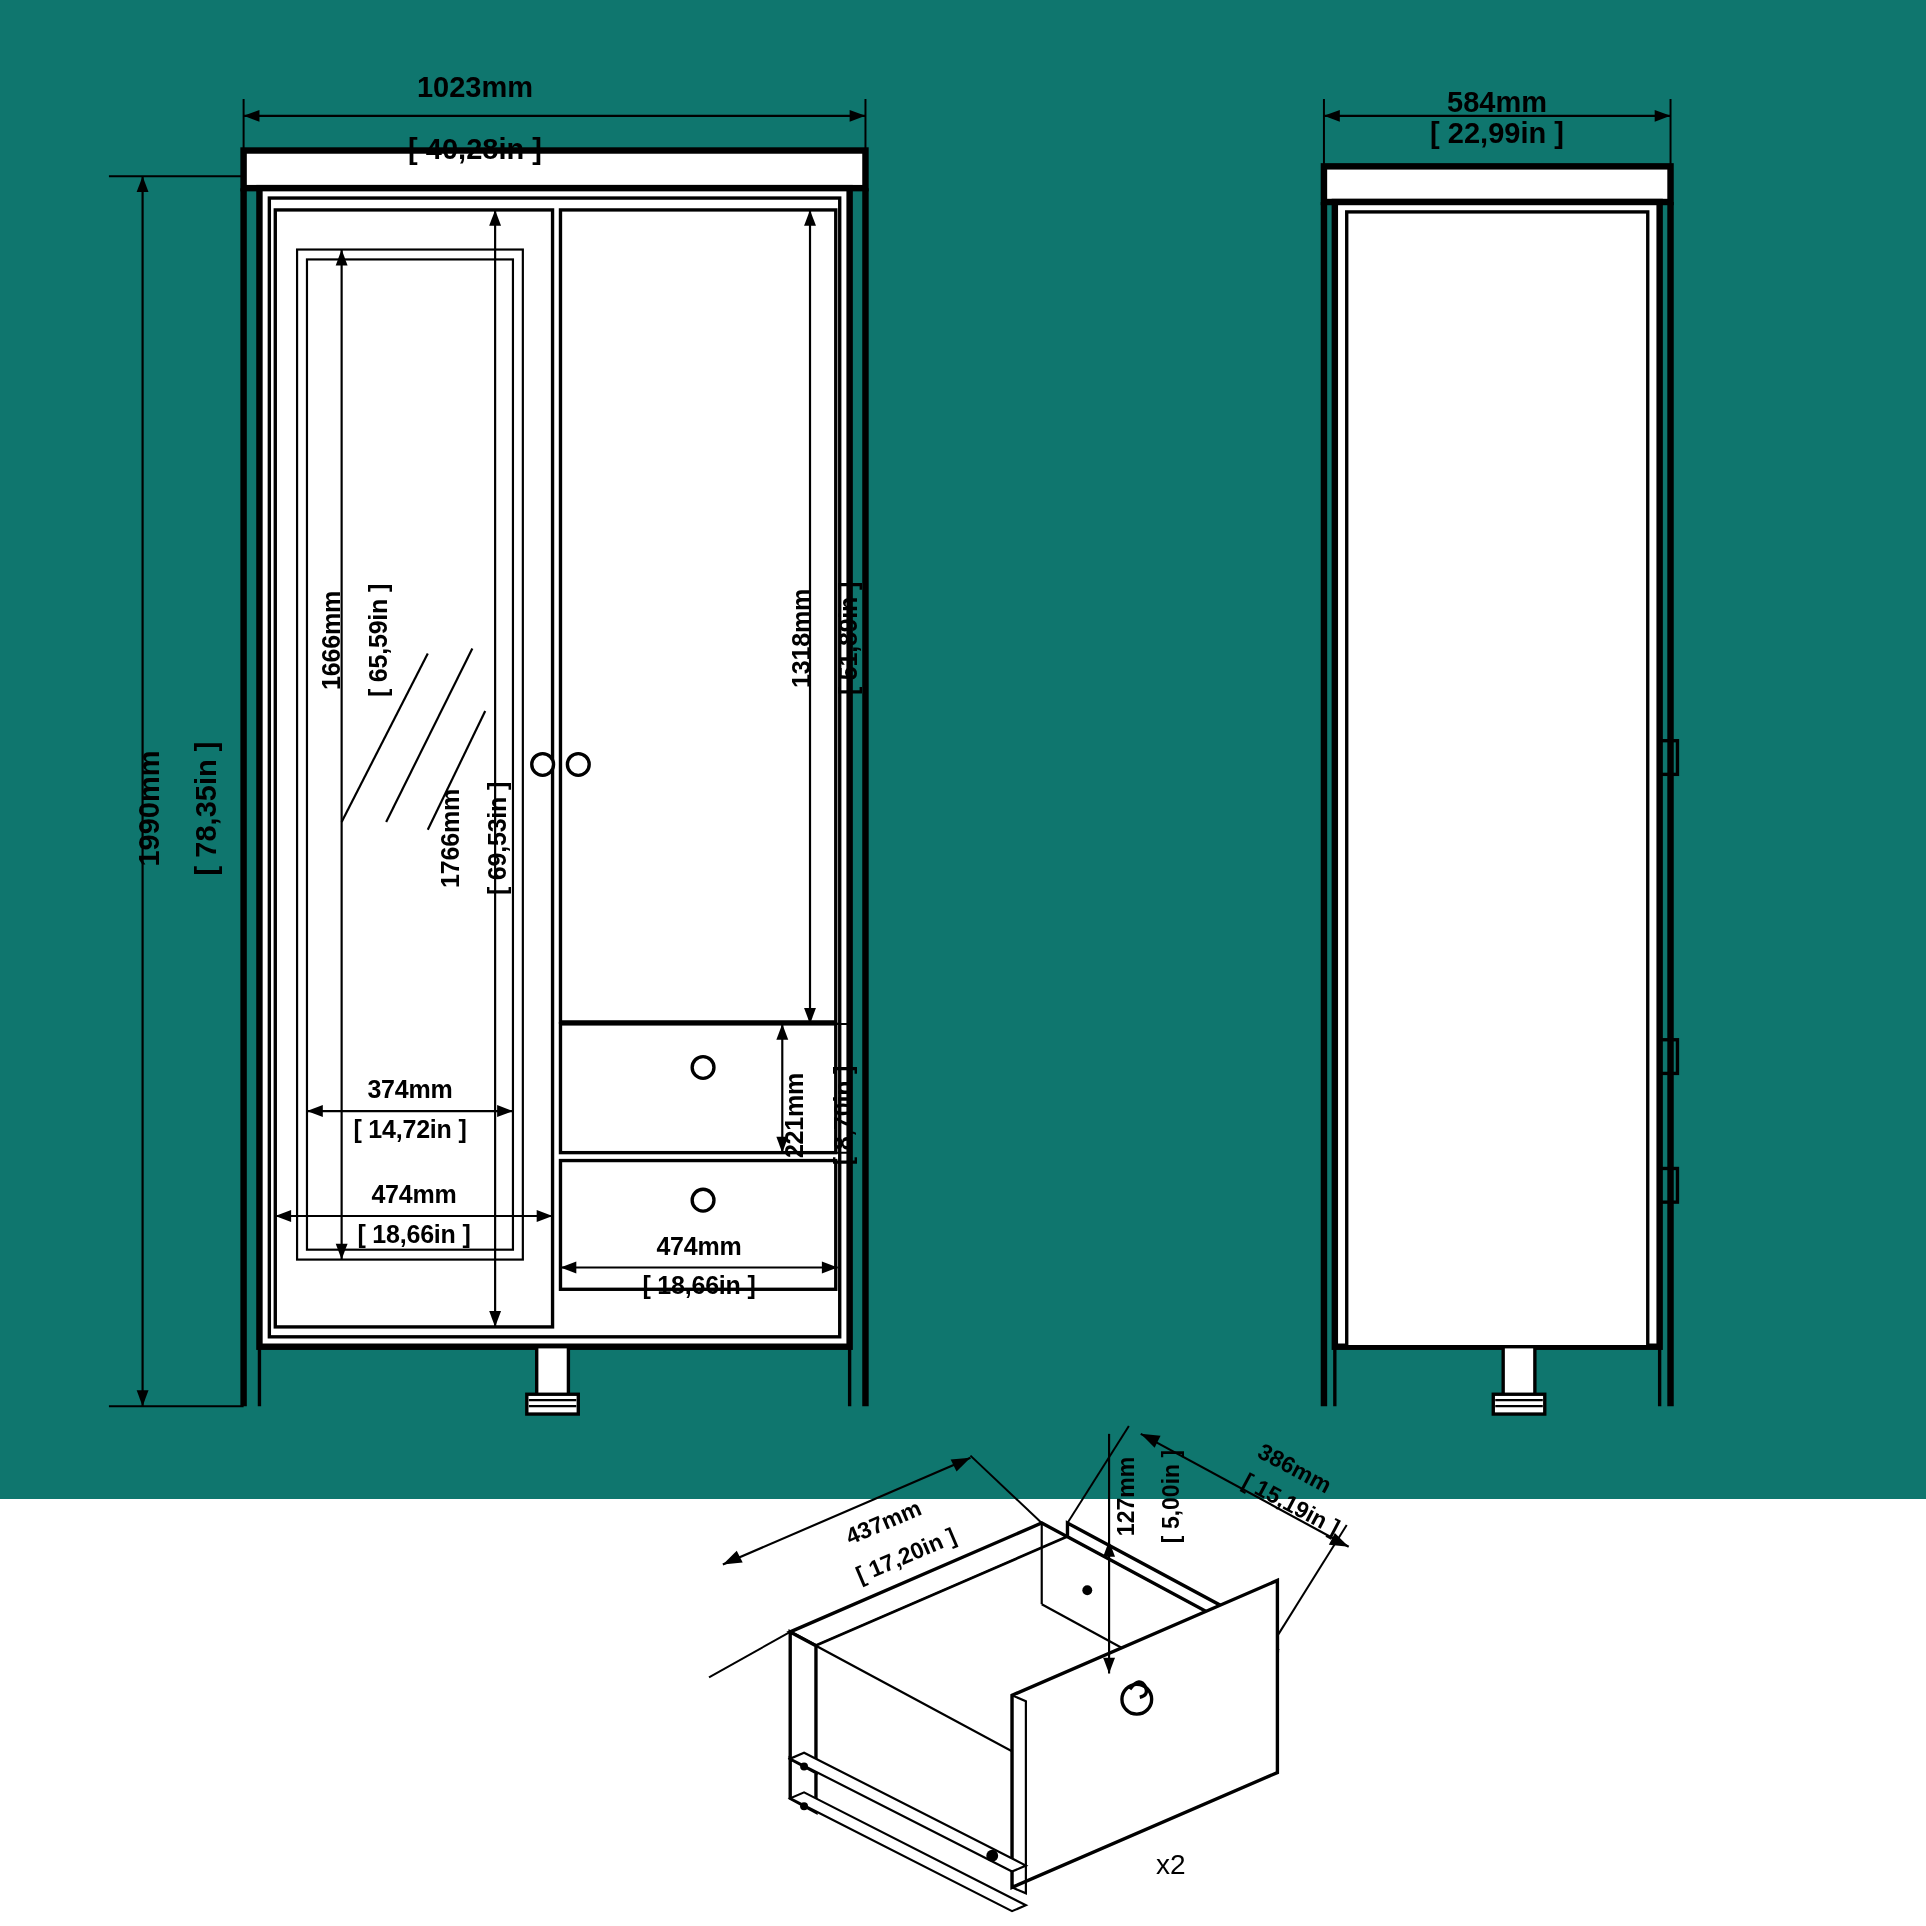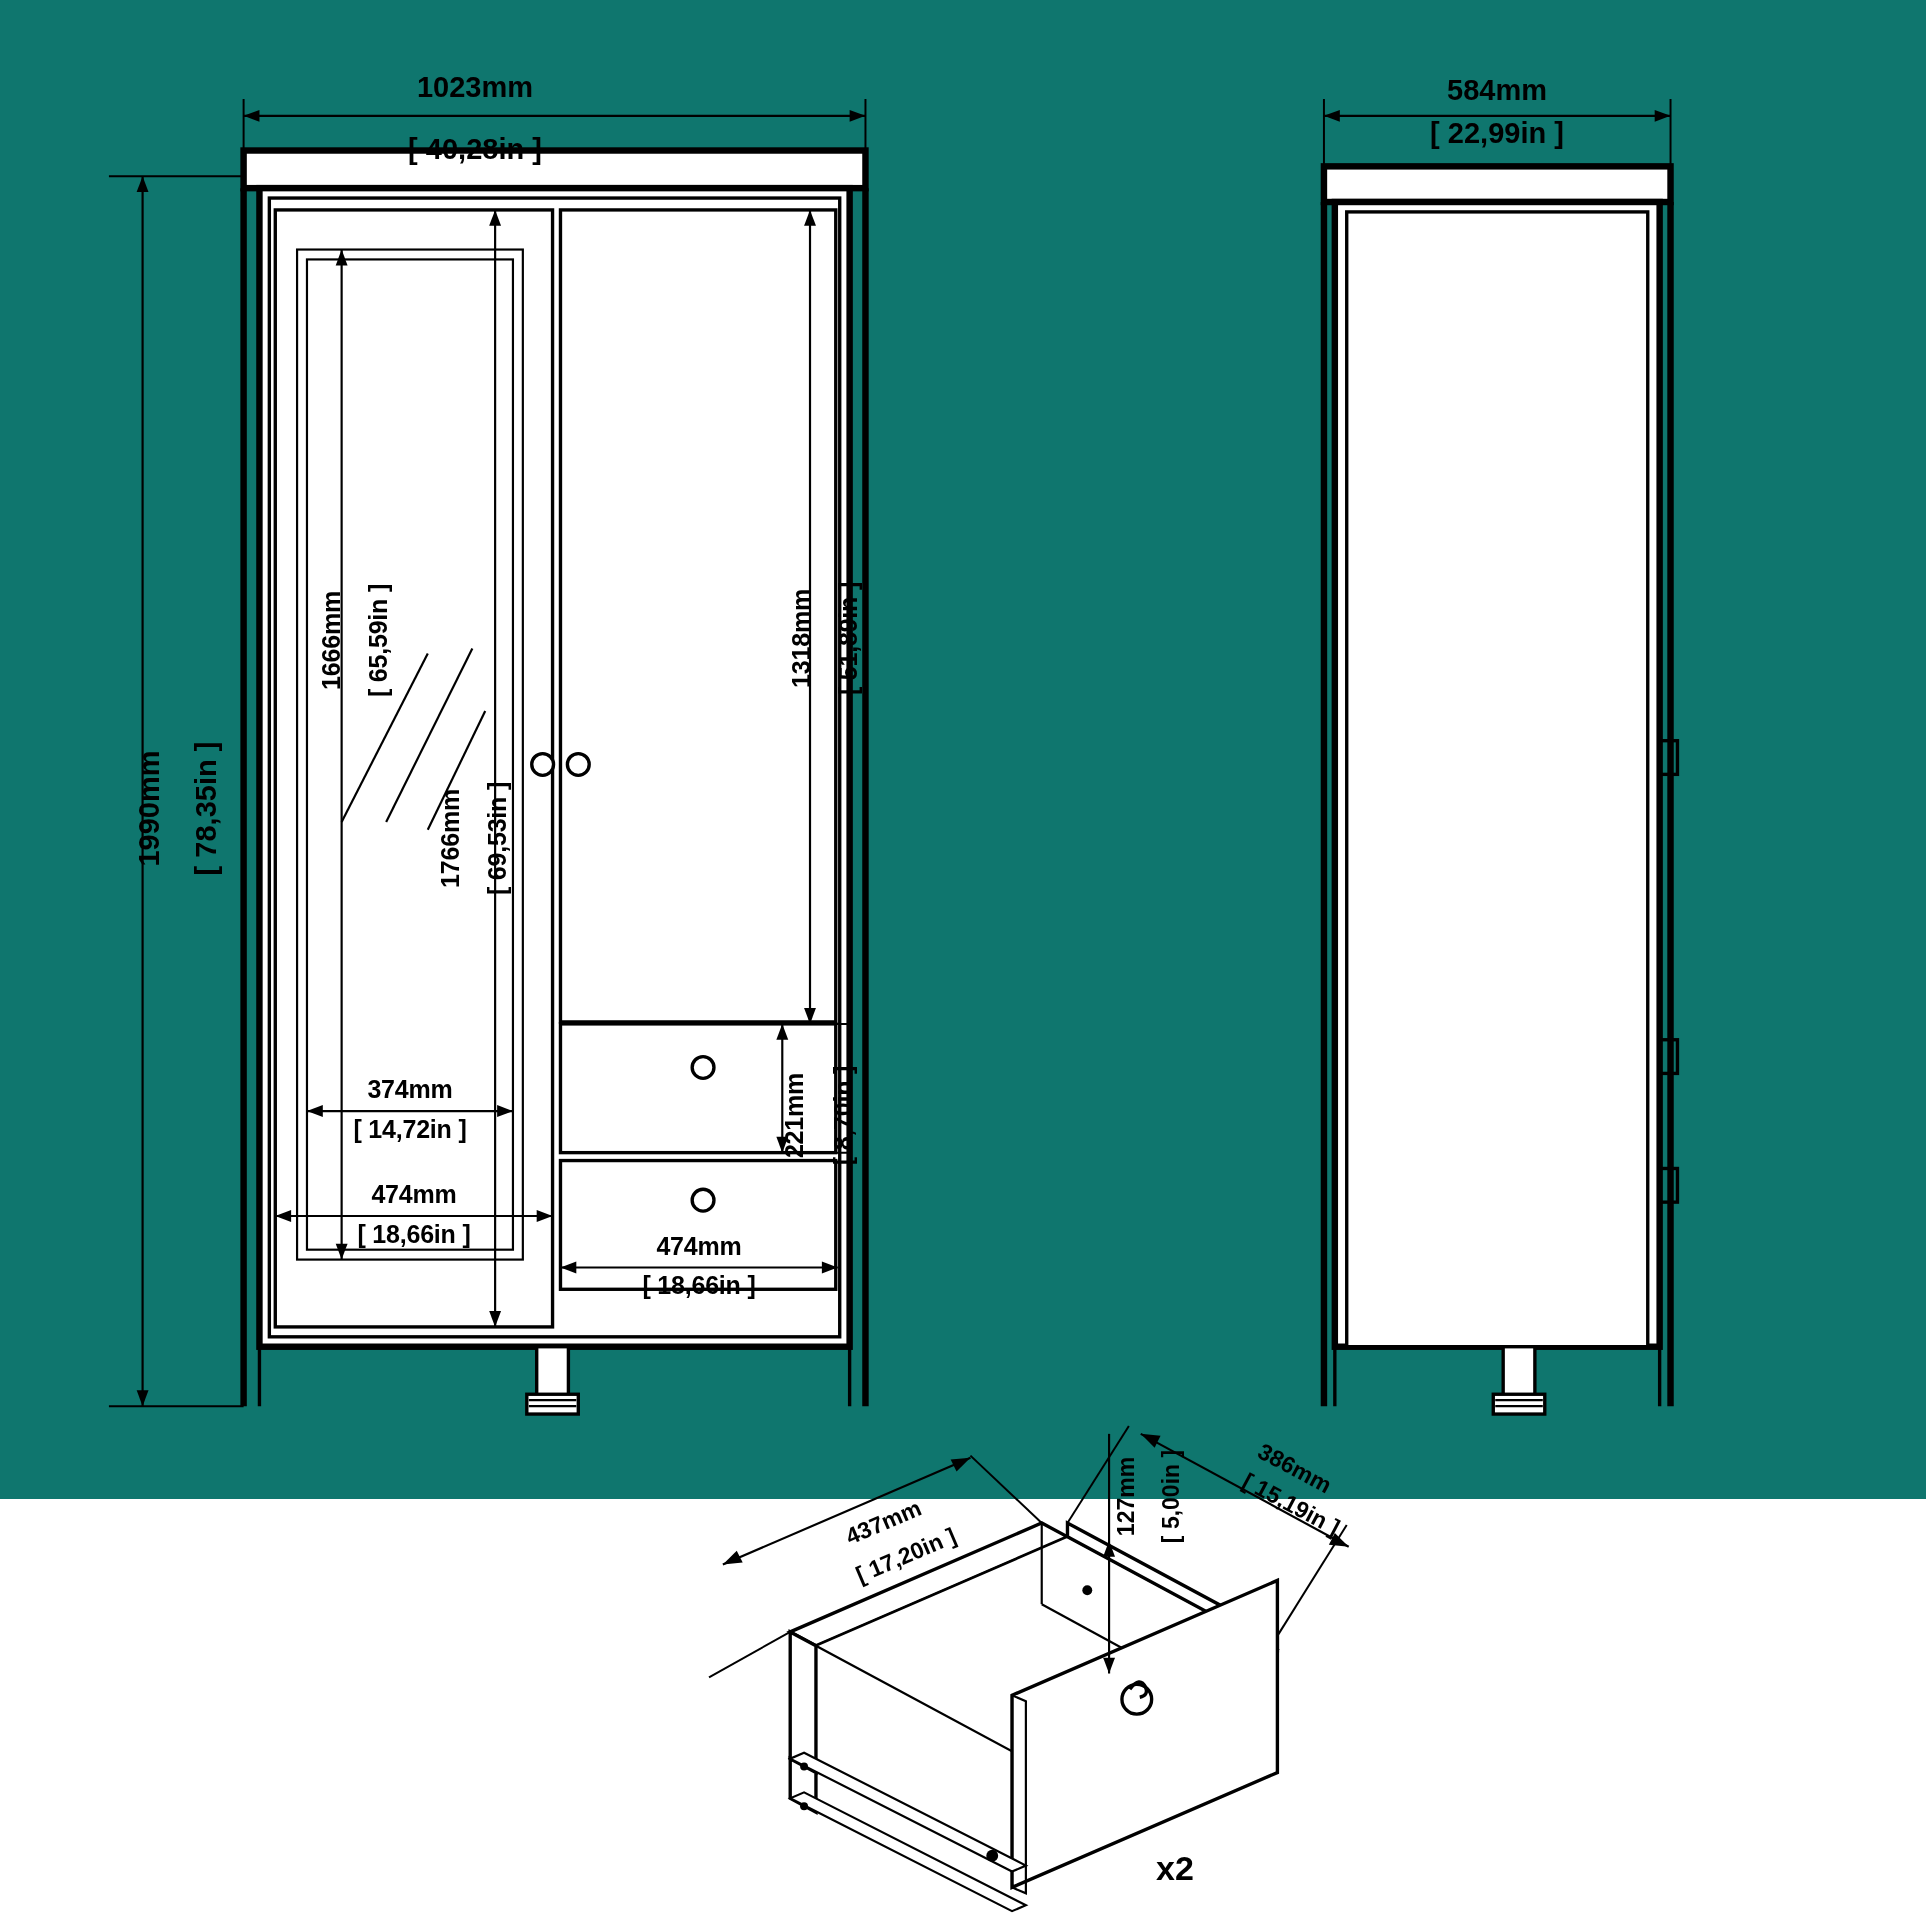--- a/index.html
+++ b/index.html
@@ -9,21 +9,21 @@
   .ln{stroke:#000;fill:none;}
   .thin{stroke-width:2.2;}
   .med{stroke-width:3.4;}
   .thick{stroke-width:6.5;}
   .dim{stroke:#000;stroke-width:2.2;fill:none;}
   .ext{stroke:#000;stroke-width:2.0;fill:none;}
   .fillw{fill:#ffffff;}
   .dt{font-size:25px;font-weight:bold;letter-spacing:-0.2px;}
   .dt-sm{font-size:23px;font-weight:bold;}
   .dt-big{font-size:29px;font-weight:bold;}
-  .qty{font-size:34px;font-weight:bold;}
+  .qty{font-size:28px;font-weight:normal;}
 </style>
 </head>
 <body>
 
 <div id="stage">
   <svg id="drawing" viewBox="0 0 1946 1946">
 
     <g>
 
       <rect class="ln thick fillw" x="246" y="152" width="628" height="38"></rect>
@@ -274,21 +274,21 @@
     <span class="dt">[ 18,66in ]</span>
   </div>
 
   <div style="position:absolute;left:699px;top:1232px;transform:translateX(-50%);">
     <span class="dt">474mm</span>
   </div>
   <div style="position:absolute;left:699px;top:1271px;transform:translateX(-50%);">
     <span class="dt">[ 18,66in ]</span>
   </div>
 
-  <div style="position:absolute;left:1497px;top:74px;transform:translateX(-50%);">
+  <div style="position:absolute;left:1497px;top:86px;transform:translateX(-50%);">
     <span class="dt-big">584mm</span>
   </div>
   <div style="position:absolute;left:1497px;top:117px;transform:translateX(-50%);text-align:center;">
     <span class="dt-big">[ 22,99in ]</span>
   </div>
 
   <div style="position:absolute;left:844px;top:1509px;transform:rotate(-23deg);transform-origin:center;white-space:nowrap;">
     <span class="dt-sm">437mm</span>
   </div>
   <div style="position:absolute;left:853px;top:1542px;transform:rotate(-23deg);transform-origin:center;white-space:nowrap;">

